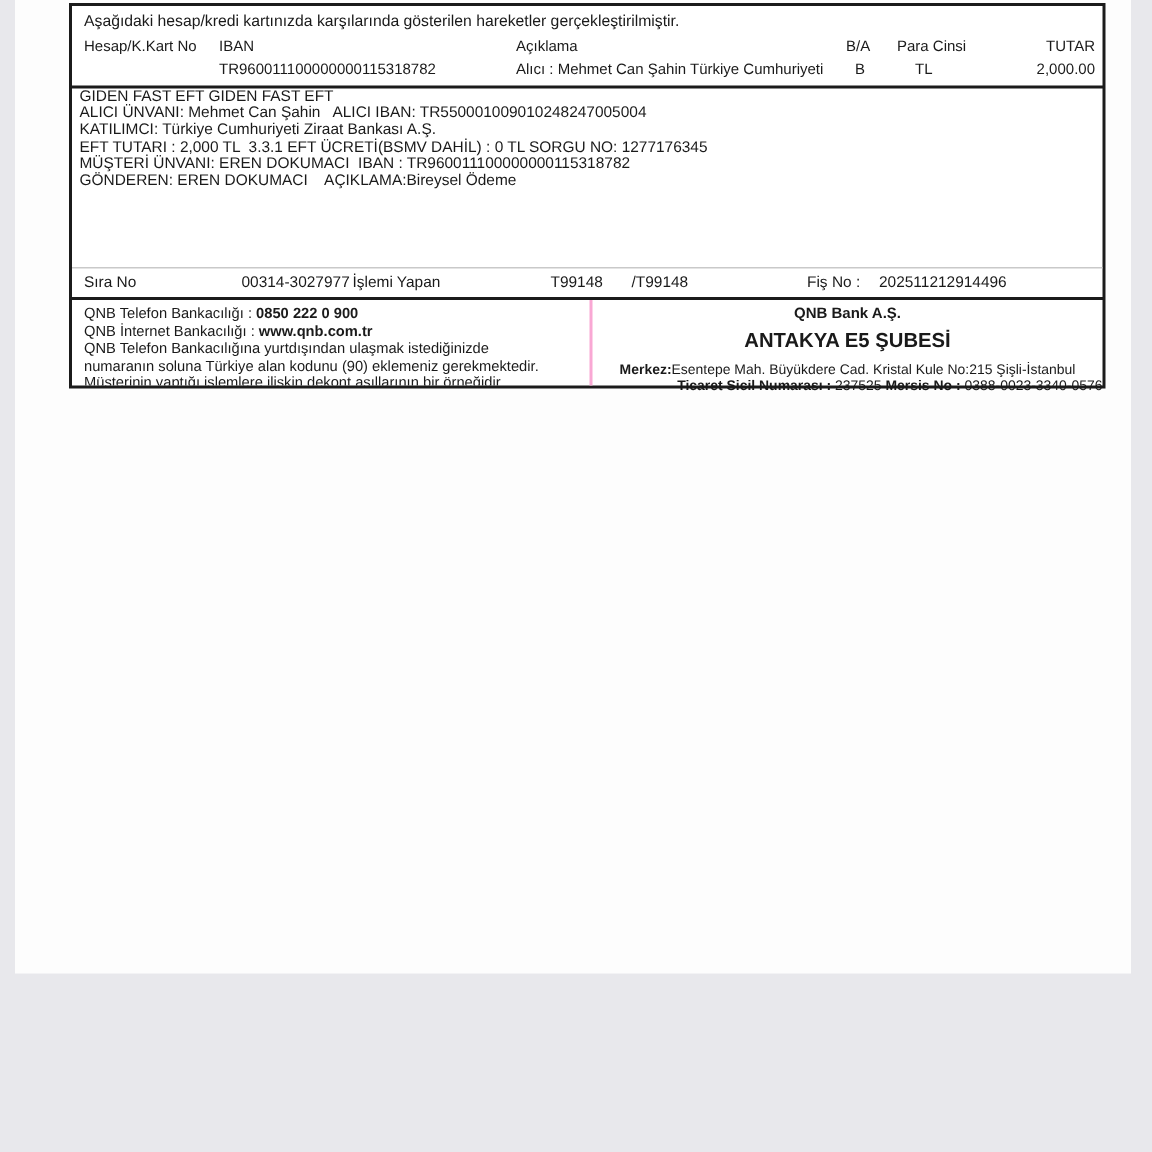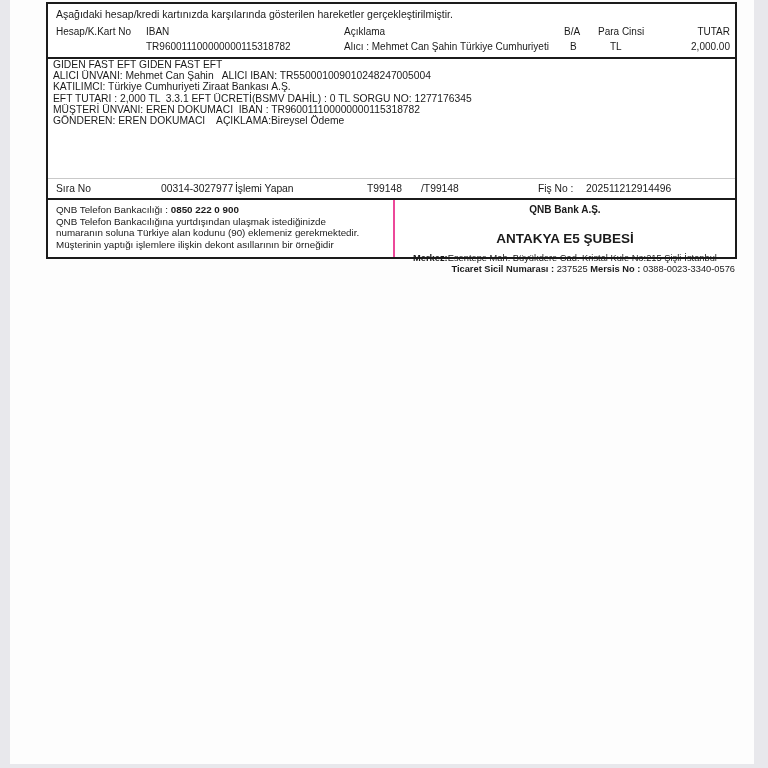--- a/index.html
+++ b/index.html
@@ -5,21 +5,21 @@
   html,body{margin:0;padding:0;}
   body{
     width:768px;height:768px;
     background:#e8e8ec;
     font-family:"Liberation Sans","DejaVu Sans",sans-serif;
     color:#1a1a1a;
     position:relative;
     overflow:hidden;
   }
   .sheet{
-    position:absolute;left:10px;top:0;width:744px;height:764px;
+    position:absolute;left:10px;top:0;width:744px;height:649px;
     background:#fdfdfd;
   }
   .receipt{
     position:absolute;left:36px;top:2px;width:691px;height:257px;
     border:2px solid #1b1b1b;
     box-sizing:border-box;
     background:#fff;
   }
   .intro{
     position:absolute;left:8px;top:4px;right:8px;
@@ -59,31 +59,31 @@
   .r-islemi-v1{left:283px;margin-left:36px;}
   .r-islemi-v2{left:329px;margin-left:44px;}
   .r-fis-l{left:490px;}
   .r-fis-v{left:538px;}
   .footer{
     position:absolute;left:0;right:0;top:196px;bottom:0;
     display:flex;
   }
   .footer-left{
     width:347px;box-sizing:border-box;
-    border-right:2px solid #ec4899;
+    border-right:2px solid #f9a8d4;
     padding:4px 0 0 8px;
     font-size:9.8px;line-height:11.6px;
     white-space:nowrap;overflow:hidden;
   }
   .footer-right{
     flex:1;text-align:center;
     padding-top:4px;
   }
   .bank-name{font-size:10px;font-weight:bold;}
-  .bank-branch{font-size:13.5px;font-weight:bold;margin-top:16px;}
+  .bank-branch{font-size:13.5px;font-weight:bold;margin-top:4px;}
   .bank-hq{font-size:9.3px;margin-top:7px;white-space:nowrap;}
   .bank-reg{font-size:9.3px;margin-top:1px;white-space:nowrap;text-align:right;}
   b{font-weight:bold;}
 </style>
 </head>
 <body>
 
 <div class="sheet">
   <div class="receipt">
 
@@ -127,20 +127,21 @@
       <span class="r-islemi-v2">/T99148</span>
       <span class="r-fis-l">Fiş No :</span>
       <span class="r-fis-v">202511212914496</span>
     </div>
 
     <div class="sep-thick sep-bottom"></div>
 
     <div class="footer">
       <div class="footer-left">
         <div><span>QNB Telefon Bankacılığı : </span><b>0850 222 0 900</b></div>
+        <div><span>QNB İnternet Bankacılığı : </span><b>www.qnb.com.tr</b></div>
         <div>QNB Telefon Bankacılığına yurtdışından ulaşmak istediğinizde</div>
         <div>numaranın soluna Türkiye alan kodunu (90) eklemeniz gerekmektedir.</div>
         <div>Müşterinin yaptığı işlemlere ilişkin dekont asıllarının bir örneğidir</div>
       </div>
       <div class="footer-right">
         <div class="bank-name">QNB Bank A.Ş.</div>
         <div class="bank-branch">ANTAKYA E5 ŞUBESİ</div>
         <div class="bank-hq"><b>Merkez:</b><span>Esentepe Mah. Büyükdere Cad. Kristal Kule No:215 Şişli-İstanbul</span></div>
         <div class="bank-reg"><b>Ticaret Sicil Numarası : </b><span>237525</span><b> Mersis No : </b><span>0388-0023-3340-0576</span></div>
       </div>

